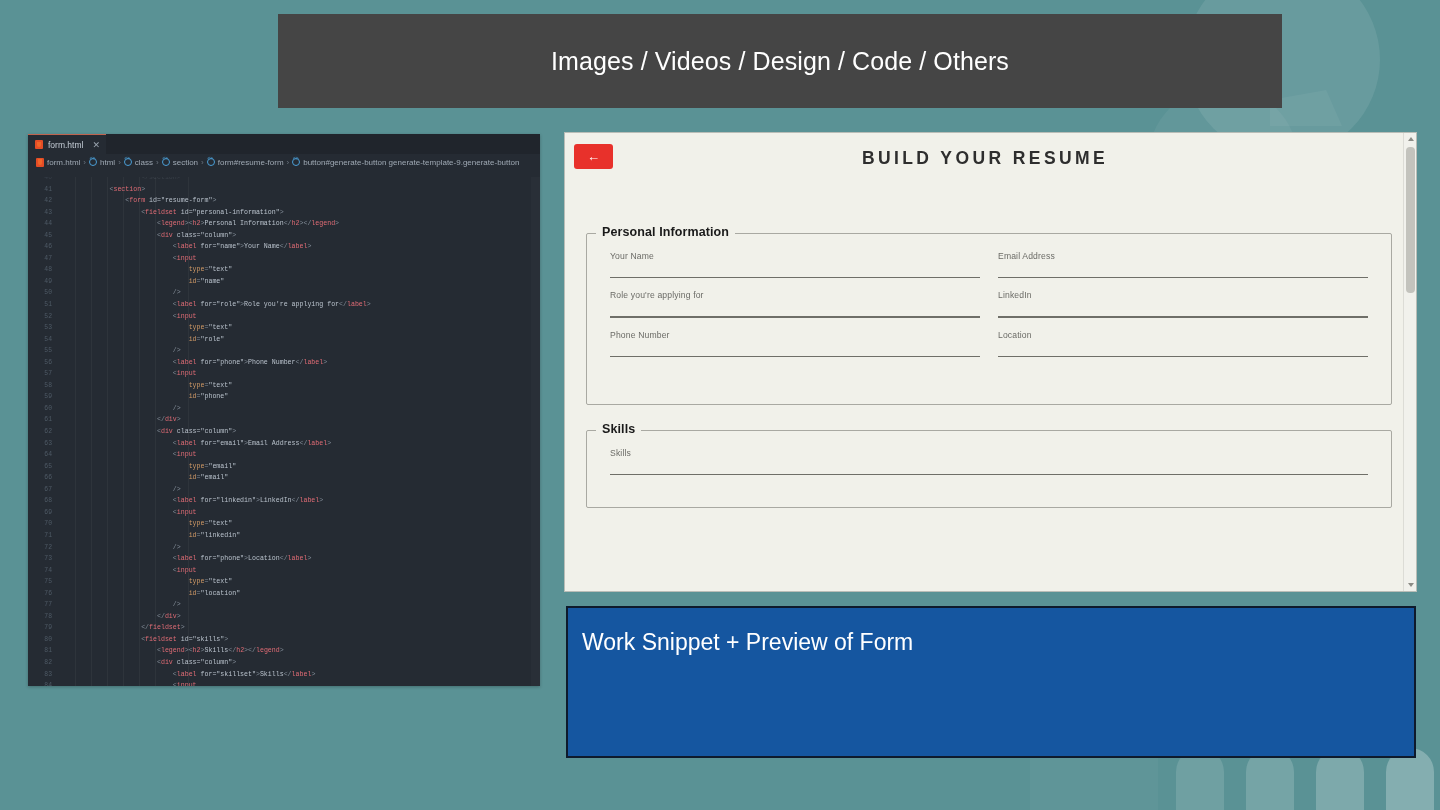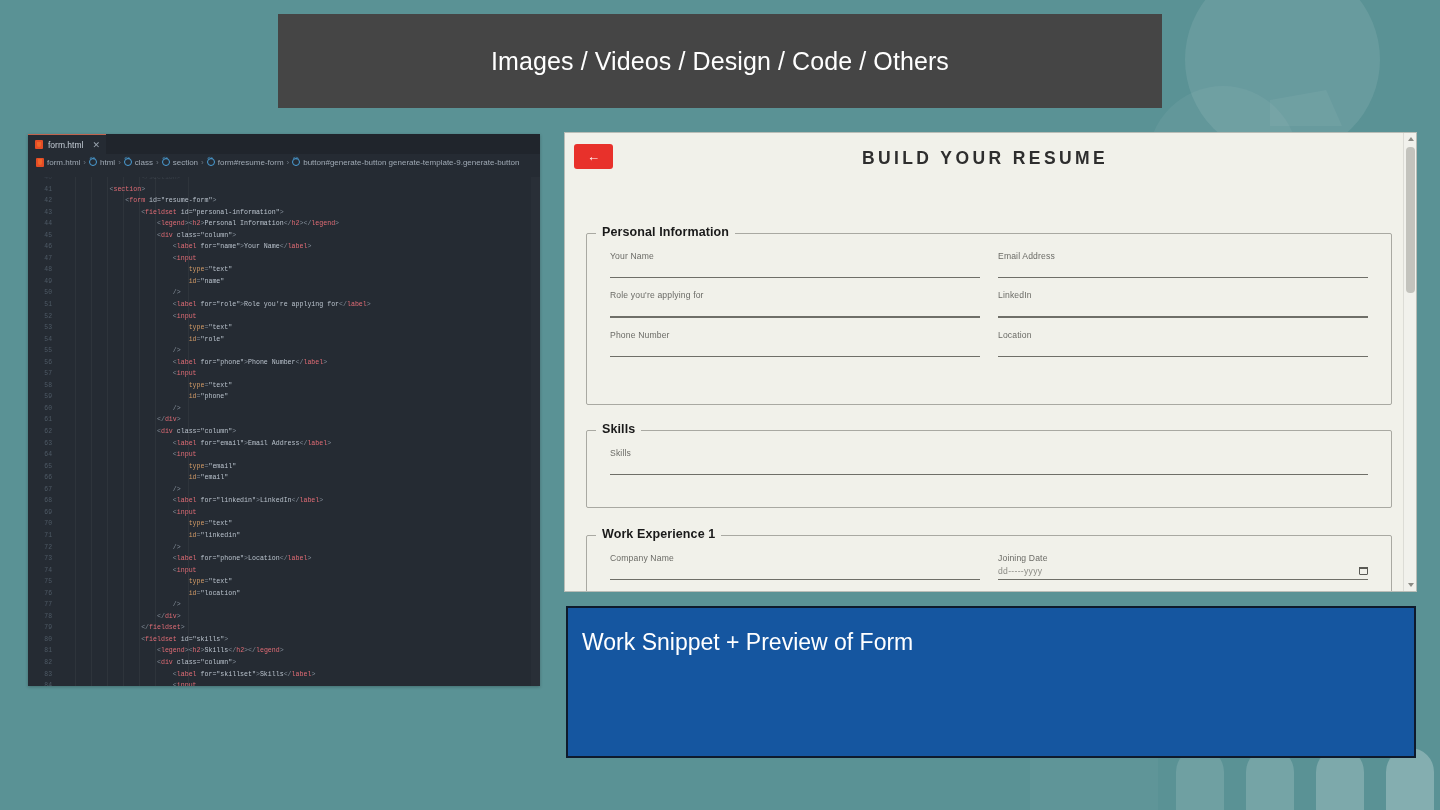--- a/index.html
+++ b/index.html
@@ -36,21 +36,21 @@
   .bar-d { width: 22px; background: transparent; }
   .bar-e { width: 48px; background: rgba(255,255,255,0.17); border-radius: 24px 24px 0 0; }
   .bar-f { width: 22px; background: transparent; }
   .bar-g { width: 48px; background: rgba(255,255,255,0.21); border-radius: 24px 24px 0 0; }
   .bar-h { width: 22px; background: transparent; }
   .bar-i { width: 48px; background: rgba(255,255,255,0.26); border-radius: 24px 24px 0 0; }
 
   
   #title-banner {
     position: absolute; left: 278px; top: 14px;
-    width: 884px; height: 94px;
+    width: 1004px; height: 94px;
     background: #454545;
     display: flex; flex-direction: column;
     align-items: center; justify-content: center;
     color: #ffffff;
   }
   #title-banner .line {
     font-size: 25px; line-height: 31px;
     font-weight: 400; letter-spacing: 0.1px;
     white-space: nowrap;
   }
@@ -400,41 +400,20 @@
       <div class="fs-grid">
         <div class="fs-col full">
           <div class="field">
             <span class="flabel">Skills</span>
             <div class="fline"></div>
           </div>
         </div>
       </div>
     </div>
 
-    <div class="fieldset" id="fs-work">
-      <span class="legend">Work Experience 1</span>
-      <div class="fs-grid">
-        <div class="fs-col">
-          <div class="field">
-            <span class="flabel">Company Name</span>
-            <div class="fline"></div>
-          </div>
-        </div>
-        <div class="fs-col">
-          <div class="field">
-            <span class="flabel">Joining Date</span>
-            <div class="dateval">
-              <span>dd-----yyyy</span>
-              <span class="cal-ico"></span>
-            </div>
-            <div class="fline"></div>
-          </div>
-        </div>
-      </div>
-    </div>
   </div>
   <div id="preview-scrollbar">
     <span class="arrow-up"></span>
     <span class="thumb"></span>
     <span class="arrow-dn"></span>
   </div>
 </div>
 
 <div id="caption-box">
   <div class="cap-line">Work Snippet + Preview of Form</div>

